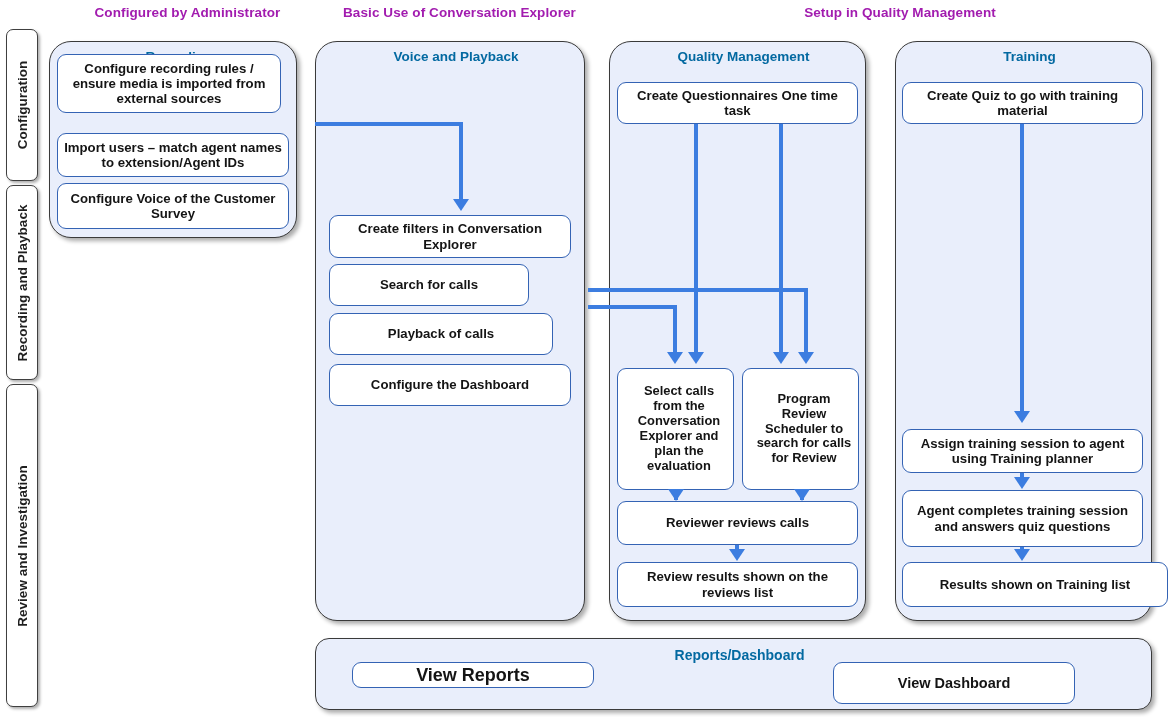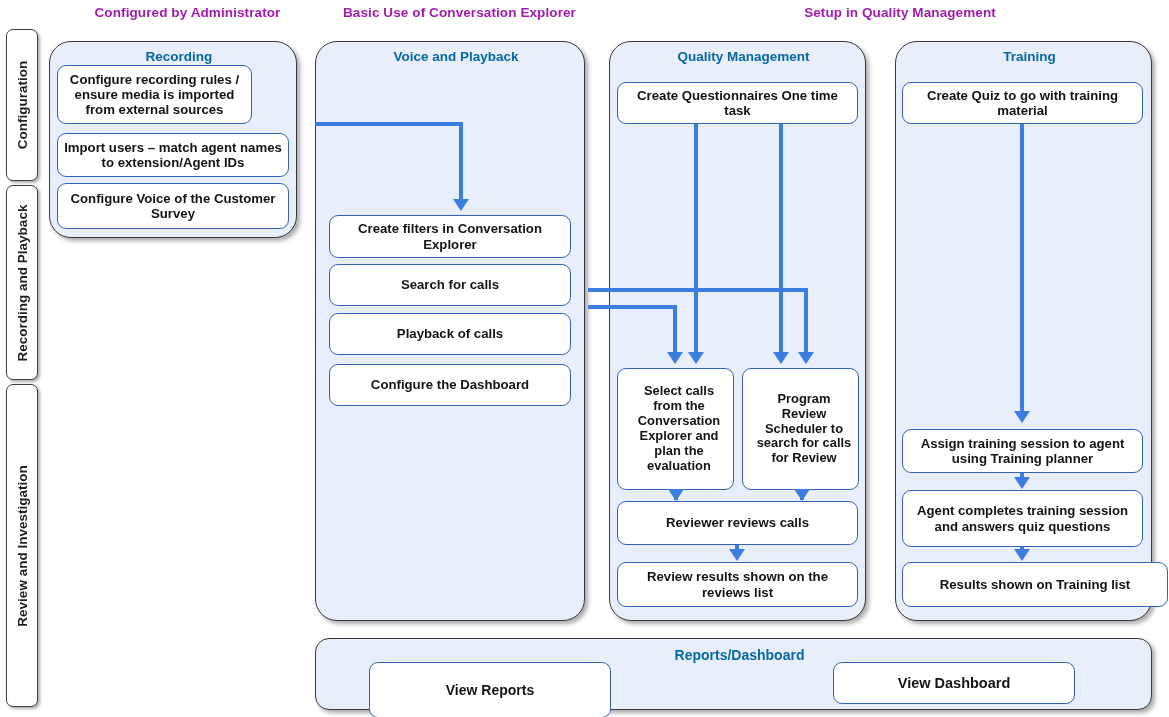--- a/index.html
+++ b/index.html
@@ -69,30 +69,30 @@
 <div class="abs lane" style="left:6px;top:185px;width:32px;height:195px;">
   <span class="lbl">Recording and Playback</span>
 </div>
 <div class="abs lane" style="left:6px;top:384px;width:32px;height:323px;">
   <span class="lbl">Review and Investigation</span>
 </div>
 
 <div class="abs group" style="left:49px;top:41px;width:248px;height:197px;">
   <div class="group-title">Recording</div>
 </div>
-<div class="abs node" style="left:57px;top:65px;width:195px;height:59px;">Configure recording rules / ensure media is imported from external sources</div>
+<div class="abs node" style="left:57px;top:54px;width:224px;height:59px;">Configure recording rules / ensure media is imported from external sources</div>
 <div class="abs node" style="left:57px;top:133px;width:232px;height:44px;">Import users – match agent names to extension/Agent IDs</div>
 <div class="abs node" style="left:57px;top:183px;width:232px;height:46px;">Configure Voice of the Customer Survey</div>
 
 <div class="abs group" style="left:315px;top:41px;width:270px;height:580px;">
   <div class="group-title">Voice and Playback</div>
 </div>
 <div class="abs node" style="left:329px;top:215px;width:242px;height:43px;">Create filters in Conversation Explorer</div>
-<div class="abs node" style="left:329px;top:264px;width:242px;height:42px;">Search for calls</div>
-<div class="abs node" style="left:329px;top:313px;width:242px;height:42px;">Playback of calls</div>
+<div class="abs node" style="left:329px;top:264px;width:200px;height:42px;">Search for calls</div>
+<div class="abs node" style="left:329px;top:313px;width:224px;height:42px;">Playback of calls</div>
 <div class="abs node" style="left:329px;top:364px;width:242px;height:42px;">Configure the Dashboard</div>
 
 <div class="abs group" style="left:609px;top:41px;width:257px;height:580px;">
   <div class="group-title">Quality Management</div>
 </div>
 <div class="abs node" style="left:617px;top:82px;width:241px;height:42px;">Create Questionnaires One time task</div>
 <div class="abs node small" style="left:617px;top:368px;width:117px;height:122px;">Select calls from the Conversation Explorer and plan the evaluation</div>
 <div class="abs node small" style="left:742px;top:368px;width:117px;height:122px;">Program Review Scheduler to search for calls for Review</div>
 <div class="abs node" style="left:617px;top:501px;width:241px;height:44px;">Reviewer reviews calls</div>
 <div class="abs node" style="left:617px;top:562px;width:241px;height:45px;">Review results shown on the reviews list</div>
@@ -101,21 +101,21 @@
   <div class="group-title">Training</div>
 </div>
 <div class="abs node" style="left:902px;top:82px;width:241px;height:42px;">Create Quiz to go with training material</div>
 <div class="abs node" style="left:902px;top:429px;width:241px;height:44px;">Assign training session to agent using Training planner</div>
 <div class="abs node" style="left:902px;top:490px;width:241px;height:57px;">Agent completes training session and answers quiz questions</div>
 <div class="abs node" style="left:902px;top:562px;width:266px;height:45px;">Results shown on Training list</div>
 
 <div class="abs group" style="left:315px;top:638px;width:837px;height:72px;border-radius:14px;">
   <div class="group-title cond" style="top:8px;font-size:14px;">Reports/Dashboard</div>
 </div>
-<div class="abs node cond" style="left:369px;top:662px;width:242px;height:56px;font-size:14px;">View Reports</div>
+<div class="abs node cond" style="left:352px;top:662px;width:242px;height:26px;font-size:18px;">View Reports</div>
 <div class="abs node cond" style="left:833px;top:662px;width:242px;height:42px;font-size:14.5px;">View Dashboard</div>
 
 <div class="abs ln" style="left:315px;top:122px;width:148px;height:4px;"></div>
 <div class="abs ln" style="left:459px;top:122px;width:4px;height:78px;"></div>
 <div class="abs arrowhead" style="left:453px;top:199px;"></div>
 
 <div class="abs ln" style="left:694px;top:124px;width:3.5px;height:232px;"></div>
 <div class="abs arrowhead" style="left:688px;top:352px;"></div>
 
 <div class="abs ln" style="left:779px;top:124px;width:3.5px;height:232px;"></div>

